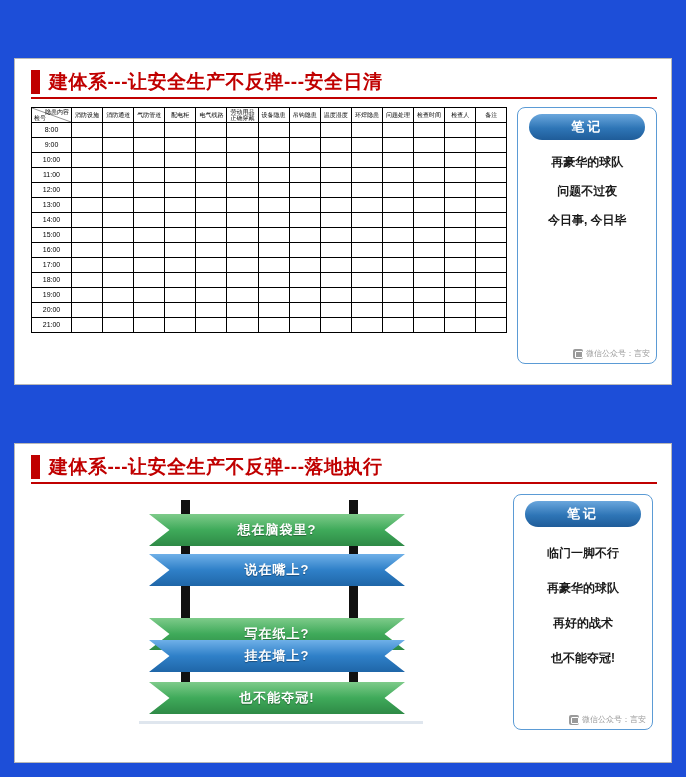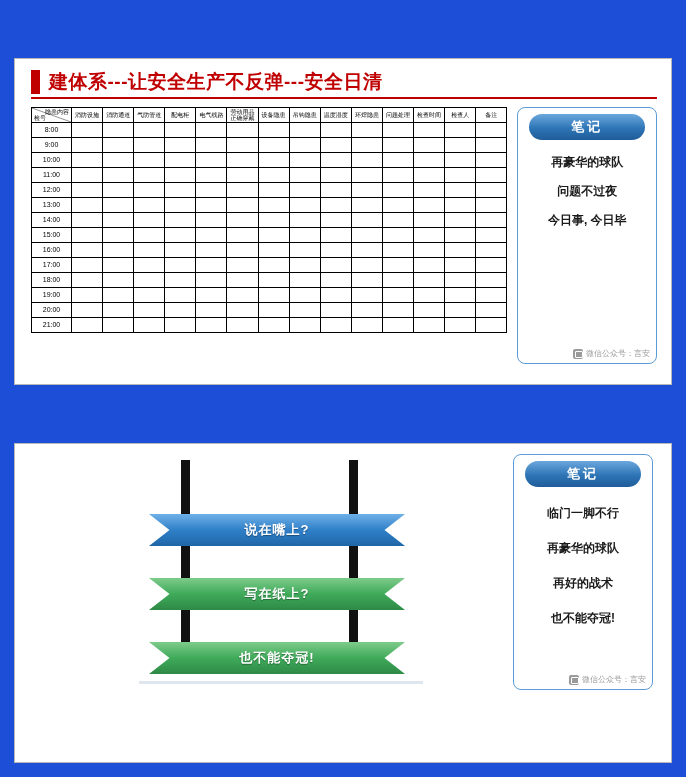--- a/index.html
+++ b/index.html
@@ -495,28 +495,35 @@
         </div>
         <div class="watermark">
           <span class="wm-logo"></span>
           <span>微信公众号：言安</span>
         </div>
       </div>
     </div>
   </div>
 
   <div class="slide" id="slide2">
+    <div class="title-row">
+      <div class="title-bar"></div>
+      <div class="title-text">建体系---让安全生产不反弹---落地执行</div>
+      <div class="title-underline"></div>
+    </div>
 
     <div class="s2-body">
       <div class="banner-area">
         <div class="post post-left"></div>
         <div class="post post-right"></div>
         <div class="base-line"></div>
+        <div class="banner green b1">想在脑袋里?</div>
         <div class="banner blue b2">说在嘴上?</div>
         <div class="banner green b3">写在纸上?</div>
+        <div class="banner blue b4">挂在墙上?</div>
         <div class="banner green b5">也不能夺冠!</div>
       </div>
 
       <div class="note-card">
         <div class="note-head">笔记</div>
         <div class="note-lines">
           <div>临门一脚不行</div>
           <div>再豪华的球队</div>
           <div>再好的战术</div>
           <div>也不能夺冠!</div>

